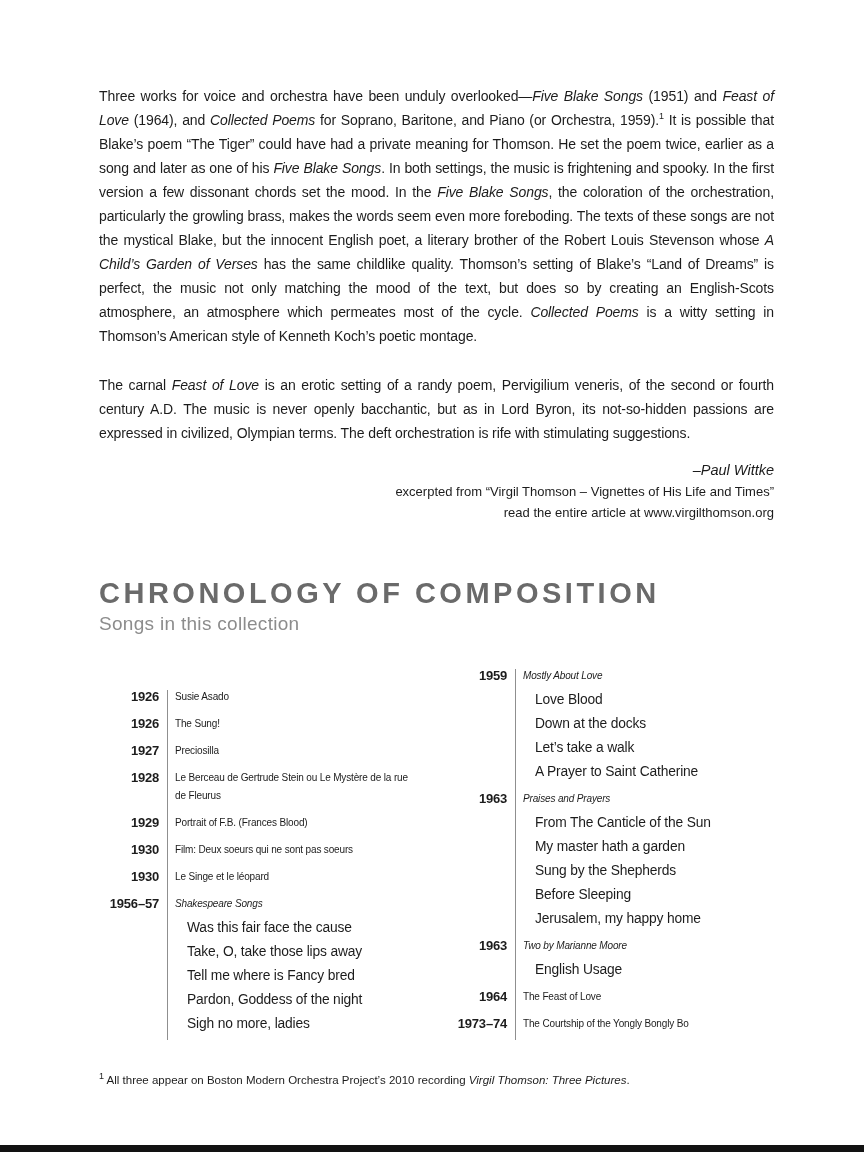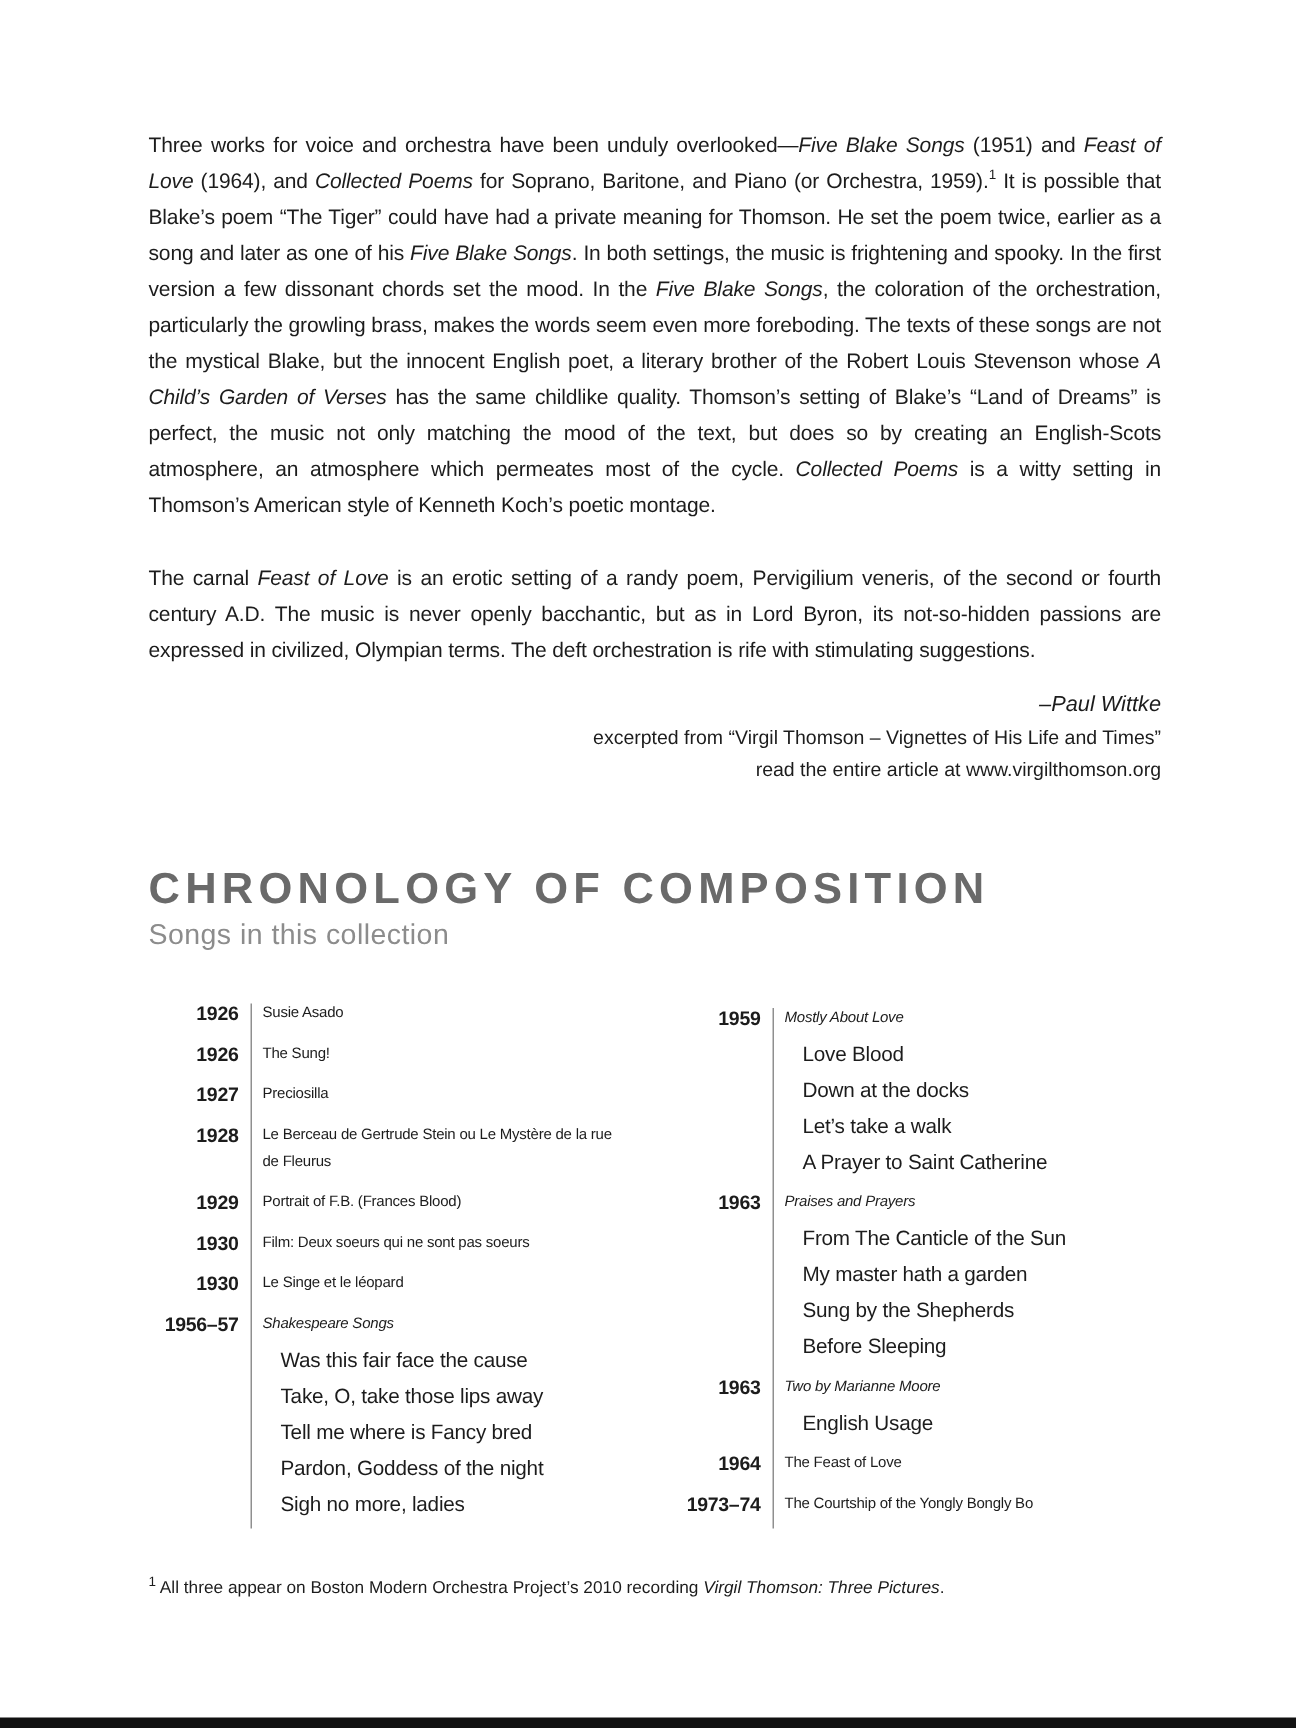--- a/index.html
+++ b/index.html
@@ -239,20 +239,21 @@
 
         <div class="entry">
           <div class="year">1963</div>
           <div class="titles">
             <div class="title it">Praises and Prayers</div>
             <div class="subitems">
               <div class="subitem">From The Canticle of the Sun</div>
               <div class="subitem">My master hath a garden</div>
               <div class="subitem">Sung by the Shepherds</div>
               <div class="subitem">Before Sleeping</div>
+              <div class="subitem">Jerusalem, my happy home</div>
             </div>
           </div>
         </div>
 
         <div class="entry">
           <div class="year">1963</div>
           <div class="titles">
             <div class="title it">Two by Marianne Moore</div>
             <div class="subitems">
               <div class="subitem">English Usage</div>

